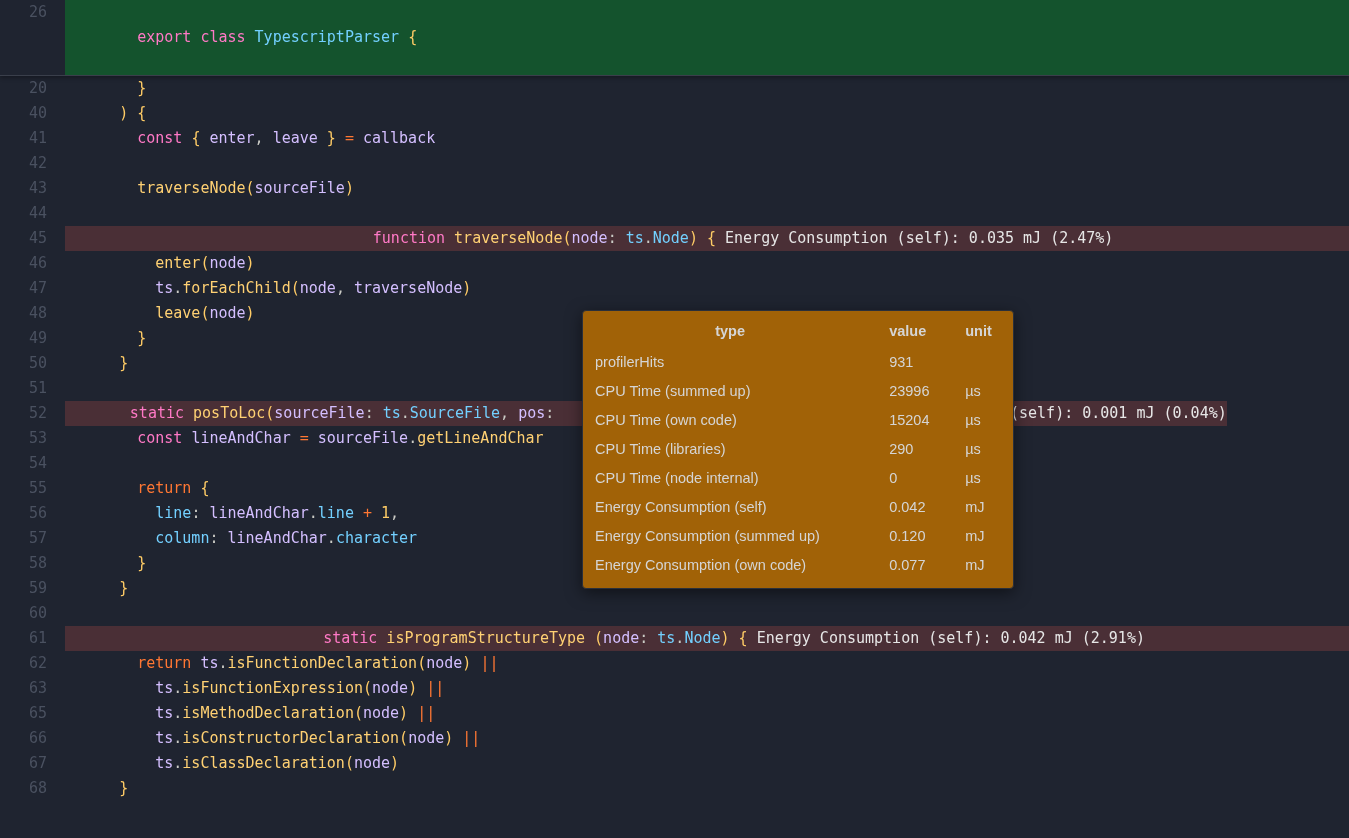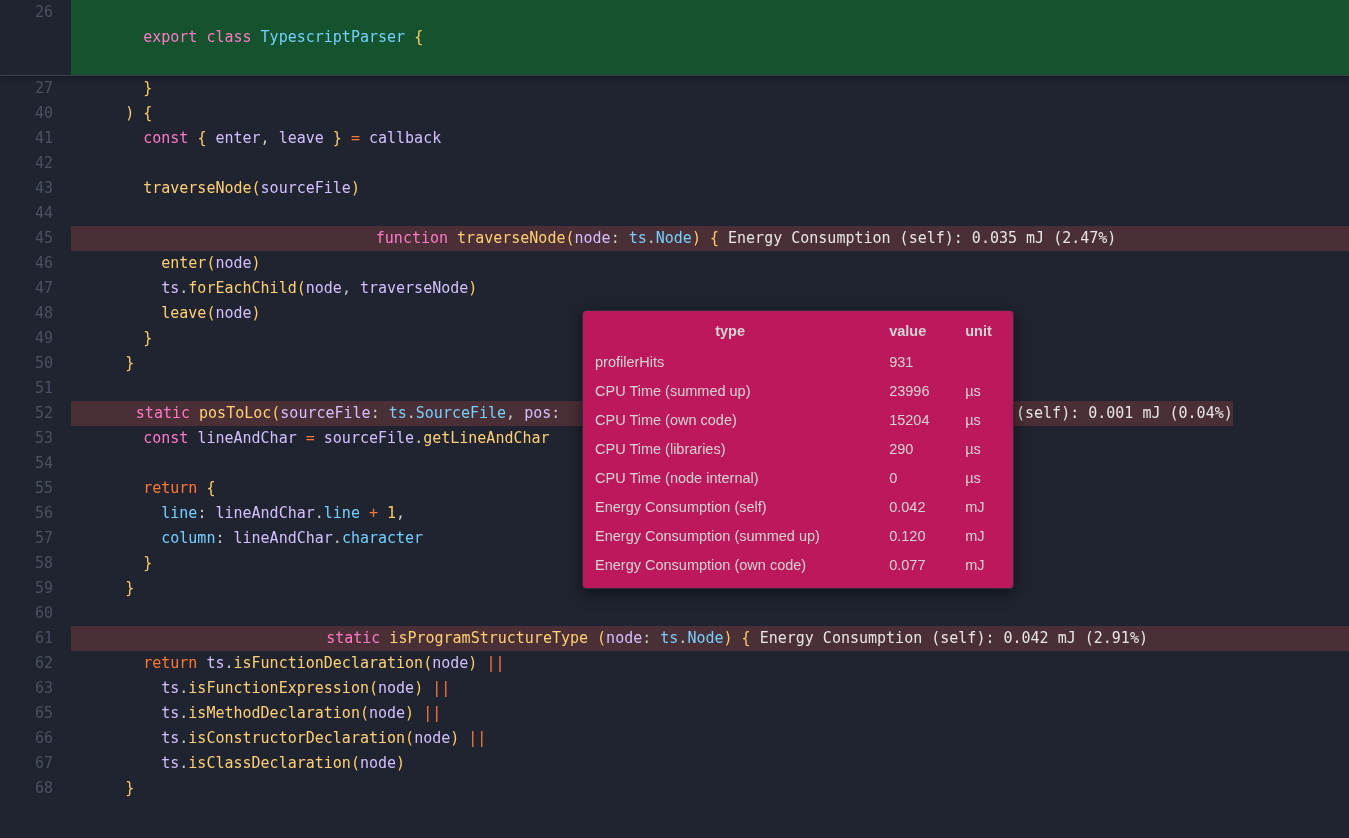--- a/index.html
+++ b/index.html
@@ -7,21 +7,21 @@
     background: #1f2430;
     color: #cbccc6;
     font-family: 'Menlo', 'Monaco', 'Consolas', monospace;
     font-size: 15px;
     line-height: 25px;
     overflow: hidden;
     width: 1349px;
     height: 838px;
   }
   .editor { position: relative; }
-  .line { display: flex; white-space: pre; padding-left: 6px; }
+  .line { display: flex; white-space: pre; }
   .gutter {
     width: 65px;
     text-align: right;
     padding-right: 18px;
     color: #4a5160;
     user-select: none;
     flex-shrink: 0;
   }
   .code { flex: 1; padding-left: 18px; }
   .code.hl { background: #4a2f36; text-align: center; }
@@ -48,21 +48,21 @@
     box-shadow: 0 2px 4px rgba(0,0,0,.3);
   }
   .sticky .gutter { background:#1f2430; }
   .sticky .code { background:#14532d; }
 
   
   .tooltip {
     position: absolute;
     top: 310px;
     left: 582px;
-    background: #be185d;
+    background: #a16207;
     border: 1px solid #2a2f3a;
     border-radius: 4px;
     box-shadow: 0 4px 16px rgba(0,0,0,.5);
     font-family: -apple-system, BlinkMacSystemFont, 'Segoe UI', sans-serif;
     font-size: 14.5px;
     line-height: 29px;
     padding: 4px 0 8px 0;
     color: #d5d5d5;
     z-index: 10;
     min-width: 432px;
@@ -83,21 +83,21 @@
 <div class="editor">
 
   <div class="line sticky">
     <div class="gutter">26</div>
     <div class="code">
       <span class="kw">export</span> <span class="kw">class</span> <span class="cls">TypescriptParser</span> <span class="brace">{</span>
     </div>
   </div>
 
   <div id="code-body">
-      <div class="line"><div class="gutter">27</div><div class="code">      <span class="brace">}</span></div></div>
+      <div class="line"><div class="gutter">20</div><div class="code">      <span class="brace">}</span></div></div>
       <div class="line"><div class="gutter">40</div><div class="code">    <span class="paren">)</span><span> </span><span class="brace">{</span></div></div>
       <div class="line"><div class="gutter">41</div><div class="code">      <span class="kw">const</span><span> </span><span class="brace">{</span><span> </span><span class="var">enter</span><span>, </span><span class="var">leave</span><span> </span><span class="brace">}</span><span> </span><span class="op">=</span><span> </span><span class="var">callback</span></div></div>
       <div class="line"><div class="gutter">42</div><div class="code"></div></div>
       <div class="line"><div class="gutter">43</div><div class="code">      <span class="fn">traverseNode</span><span class="paren">(</span><span class="var">sourceFile</span><span class="paren">)</span></div></div>
       <div class="line"><div class="gutter">44</div><div class="code"></div></div>
       <div class="line"><div class="gutter">45</div><div class="code hl">      <span class="kw">function</span><span> </span><span class="fn">traverseNode</span><span class="paren">(</span><span class="param">node</span><span>: </span><span class="ts">ts</span><span>.</span><span class="cls">Node</span><span class="paren">)</span><span> </span><span class="brace">{</span><span class="info"> Energy Consumption (self): 0.035 mJ (2.47%)</span></div></div>
       <div class="line"><div class="gutter">46</div><div class="code">        <span class="fn">enter</span><span class="paren">(</span><span class="var">node</span><span class="paren">)</span></div></div>
       <div class="line"><div class="gutter">47</div><div class="code">        <span class="var">ts</span><span>.</span><span class="fn">forEachChild</span><span class="paren">(</span><span class="var">node</span><span>, </span><span class="var">traverseNode</span><span class="paren">)</span></div></div>
       <div class="line"><div class="gutter">48</div><div class="code">        <span class="fn">leave</span><span class="paren">(</span><span class="var">node</span><span class="paren">)</span></div></div>
       <div class="line"><div class="gutter">49</div><div class="code">      <span class="brace">}</span></div></div>

